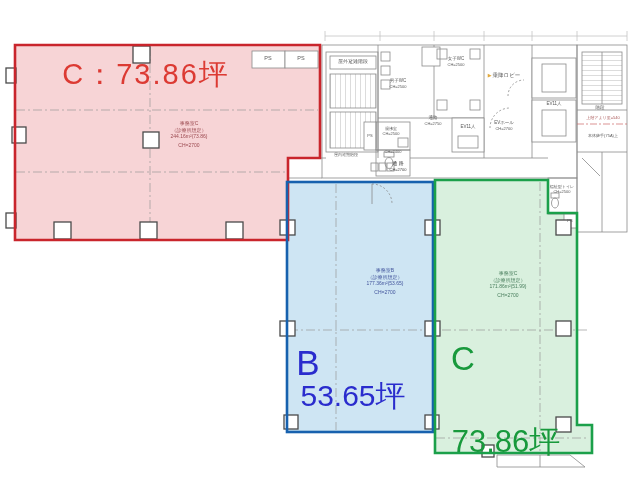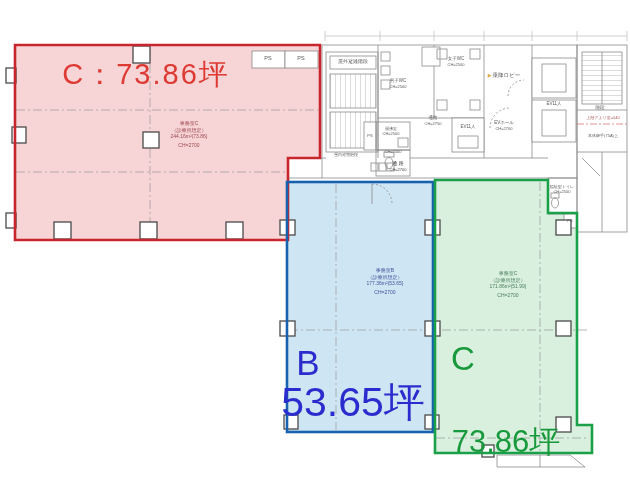--- a/index.html
+++ b/index.html
@@ -161,21 +161,21 @@
     <g fill="none" stroke-width="2.6">
       <polygon points="15,45 320,45 320,158 288,158 288,240 15,240" stroke="#c9252c"></polygon>
       <rect x="287" y="182" width="146" height="250" stroke="#1761ae"></rect>
       <polygon points="435,180 548,180 548,213 577,213 577,425 592,425 592,453 435,453" stroke="#1ba04a"></polygon>
     </g>
   </svg>
 
   <div class="lbl big-red" style="left:146px;top:56px;">C：73.86坪</div>
 
   <div class="lbl big-blue" style="left:308px;top:340px;font-size:35px;">B</div>
-  <div class="lbl big-blue" style="left:353px;top:376px;font-size:41px;">53.65坪</div>
+  <div class="lbl big-blue" style="left:353px;top:376px;font-size:30px;">53.65坪</div>
 
   <div class="lbl big-green" style="left:463px;top:338px;font-size:33px;">C</div>
   <div class="lbl big-green" style="left:506px;top:374px;font-size:31px;margin-top:48px;">73.86坪</div>
 
   <div class="lbl room-red" style="left:189px;top:120px;">
     <span class="ln">事務室C</span>
     <span class="ln">（診療所想定）</span>
     <span class="ln">244.16m²(73.86)</span>
     <span class="ln room-ch">CH=2700</span>
   </div>

